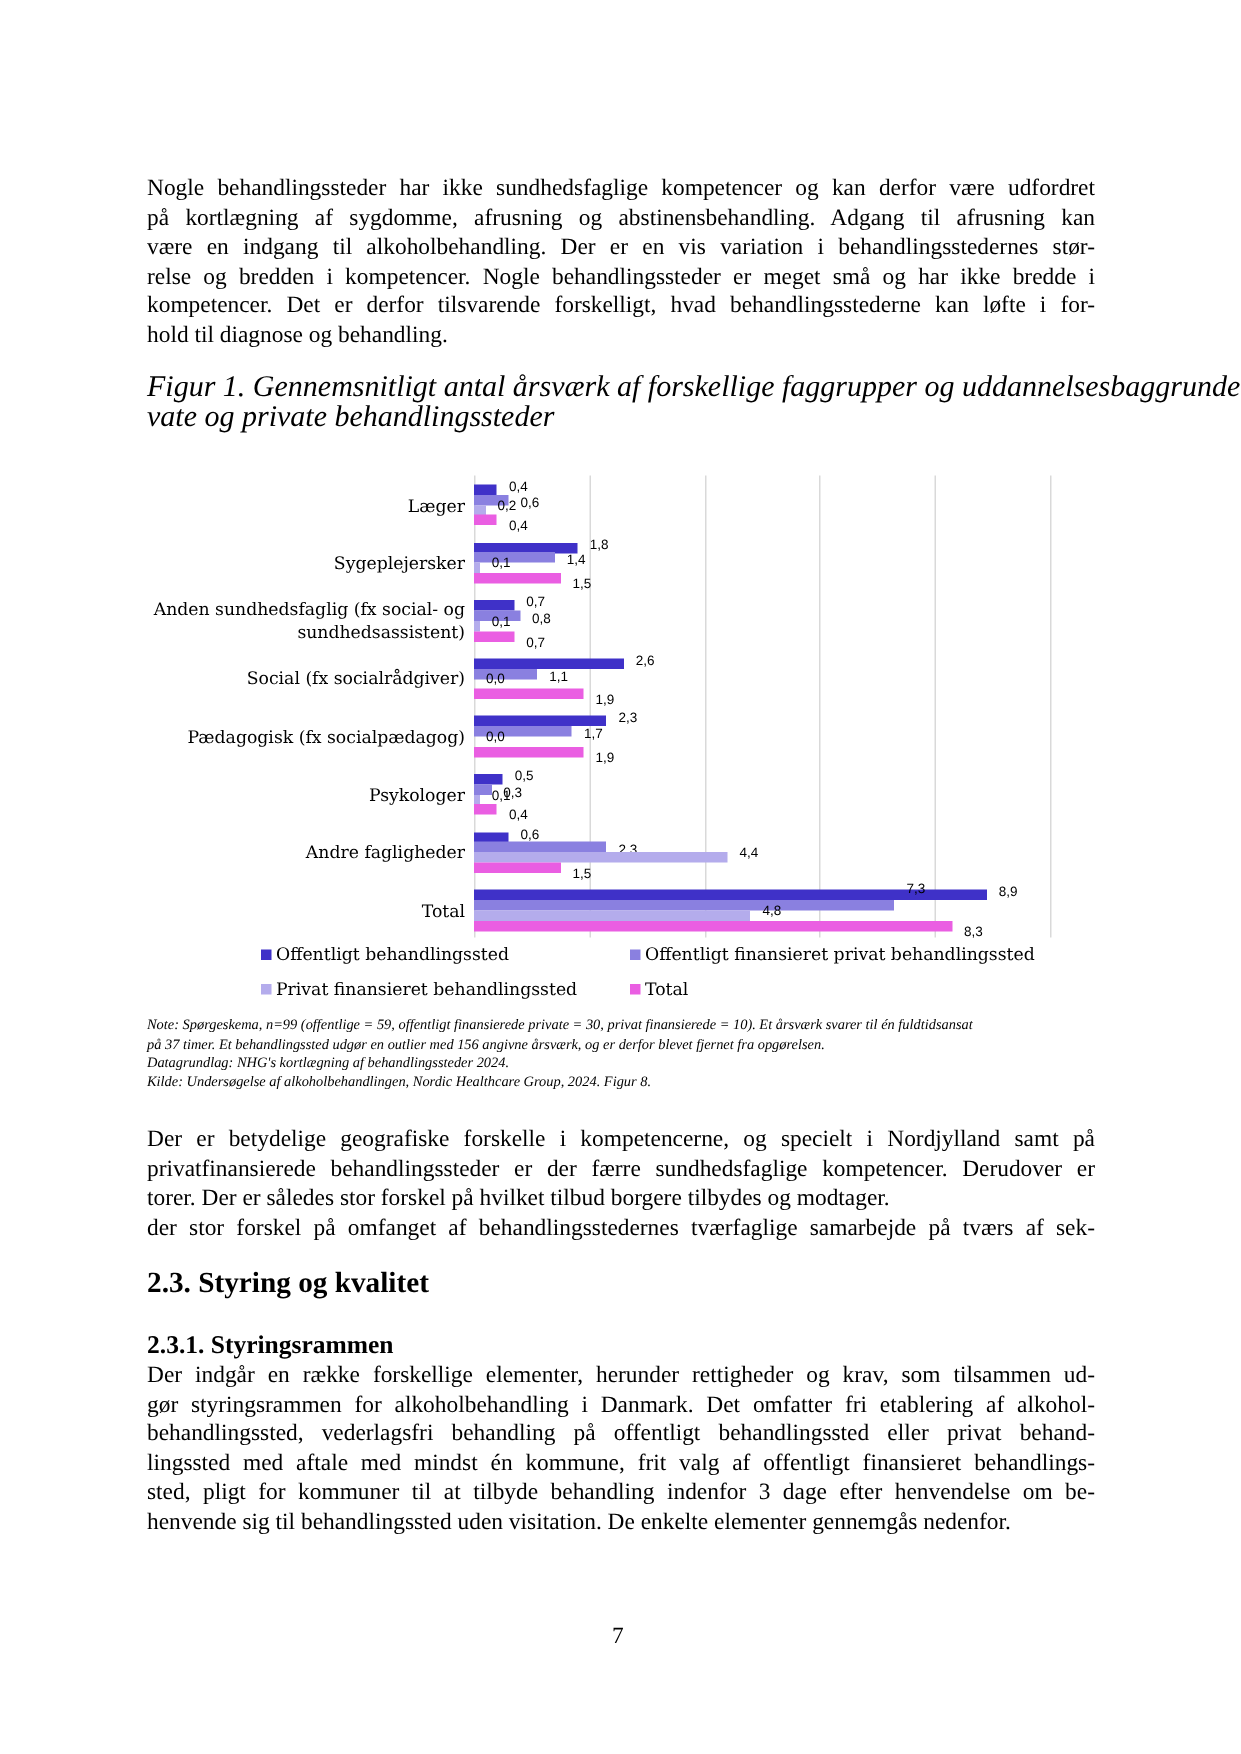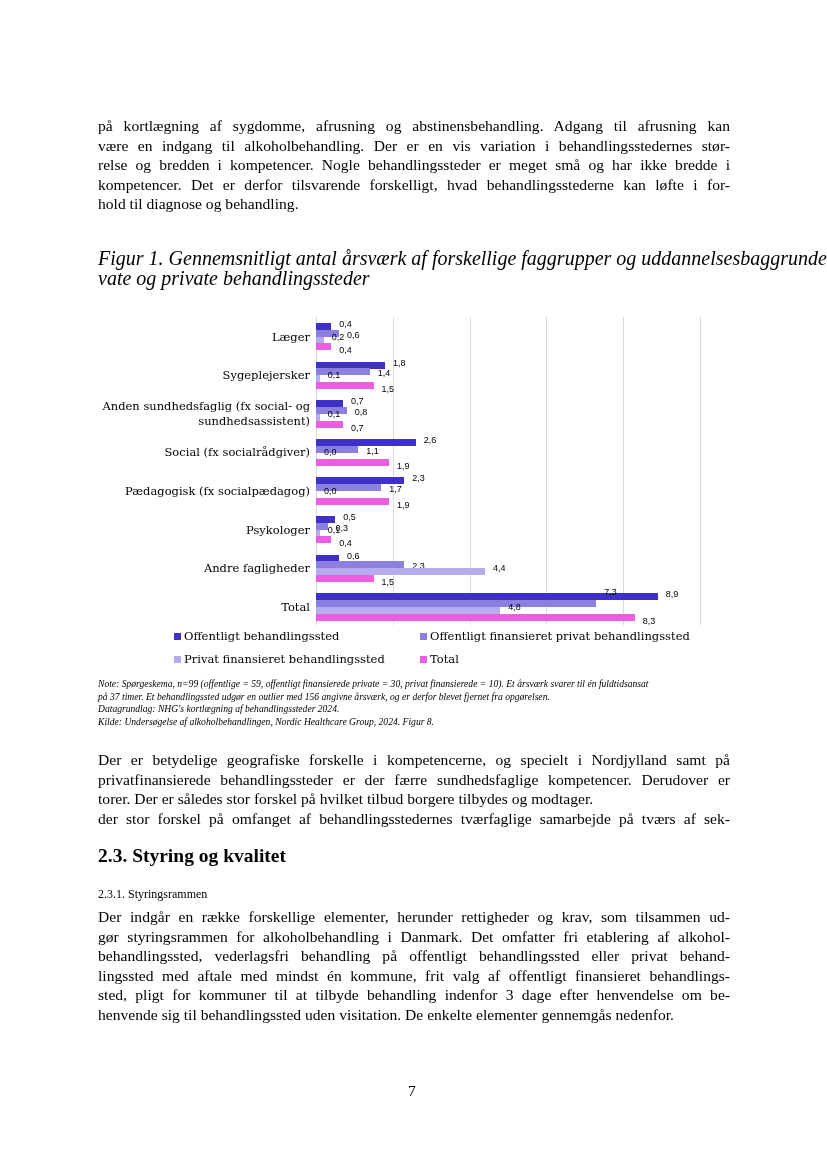--- a/index.html
+++ b/index.html
@@ -17,27 +17,28 @@
   .chart .cat { position: absolute; right: 420px; font-family: "DejaVu Serif", serif; font-size: 11.5px; line-height: 15px; text-align: right; color: #000; }
   .chart .bar { position: absolute; height: 7px; }
   .chart .val { position: absolute; font-family: Liberation Sans, sans-serif; font-size: 9px; line-height: 9px; color: #000; }
   .legend-item { position: absolute; font-family: "DejaVu Serif", serif; font-size: 11.5px; line-height: 14px; color: #000; display: flex; align-items: center; }
   .legend-item .sw { display: inline-block; width: 7px; height: 7px; margin-right: 3px; }
 
   .note { position: absolute; left: 98px; top: 678px; width: 640px; font-size: 9.6px; line-height: 12.6px; font-style: italic; margin: 0; }
   .note div { white-space: nowrap; }
 
   .h2 { position: absolute; left: 98px; top: 845px; font-size: 19.5px; font-weight: bold; margin: 0; }
-  .h3 { position: absolute; left: 98px; top: 887px; font-size: 12px; font-weight: normal; margin: 0; }
+  .h3 { position: absolute; left: 98px; top: 887px; font-size: 17px; font-weight: bold; margin: 0; }
   .pagenum { position: absolute; left: 408px; top: 1082px; font-size: 15.6px; }
 </style>
 </head>
 <body>
 
 <div class="para" style="top:116px;">
+  <span class="line">Nogle behandlingssteder har ikke sundhedsfaglige kompetencer og kan derfor være udfordret</span>
   <span class="line">på kortlægning af sygdomme, afrusning og abstinensbehandling. Adgang til afrusning kan</span>
   <span class="line">være en indgang til alkoholbehandling. Der er en vis variation i behandlingsstedernes stør-</span>
   <span class="line">relse og bredden i kompetencer. Nogle behandlingssteder er meget små og har ikke bredde i</span>
   <span class="line">kompetencer. Det er derfor tilsvarende forskelligt, hvad behandlingsstederne kan løfte i for-</span>
   <span class="line last">hold til diagnose og behandling.</span>
 </div>
 
 <div class="caption">
   <span class="line">Figur 1. Gennemsnitligt antal årsværk af forskellige faggrupper og uddannelsesbaggrunde som</span>
   <span class="line last">vate og private behandlingssteder</span>

